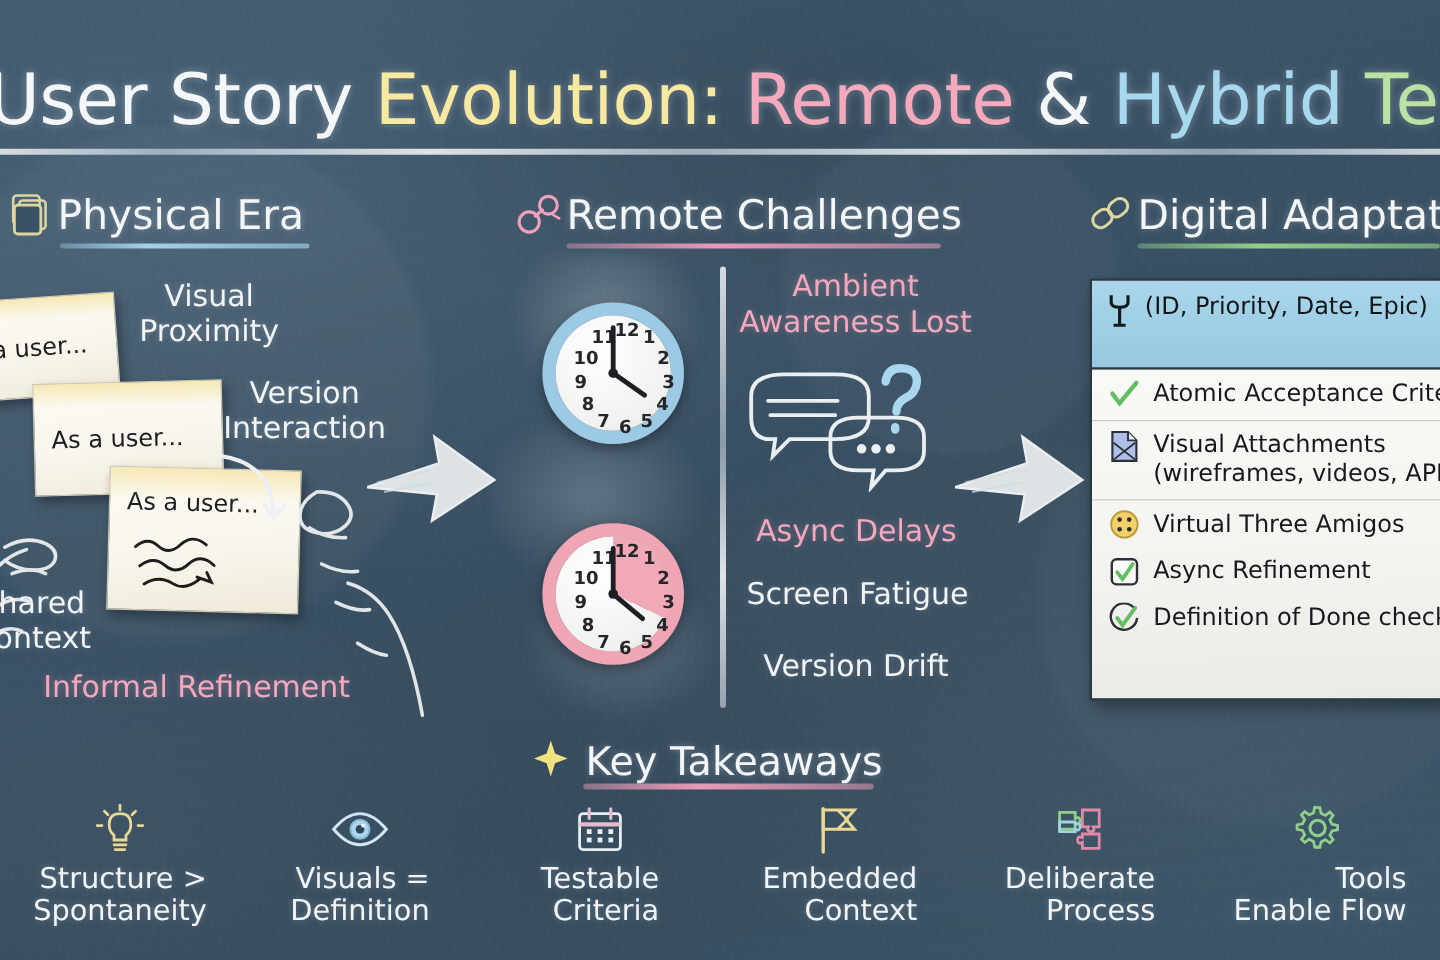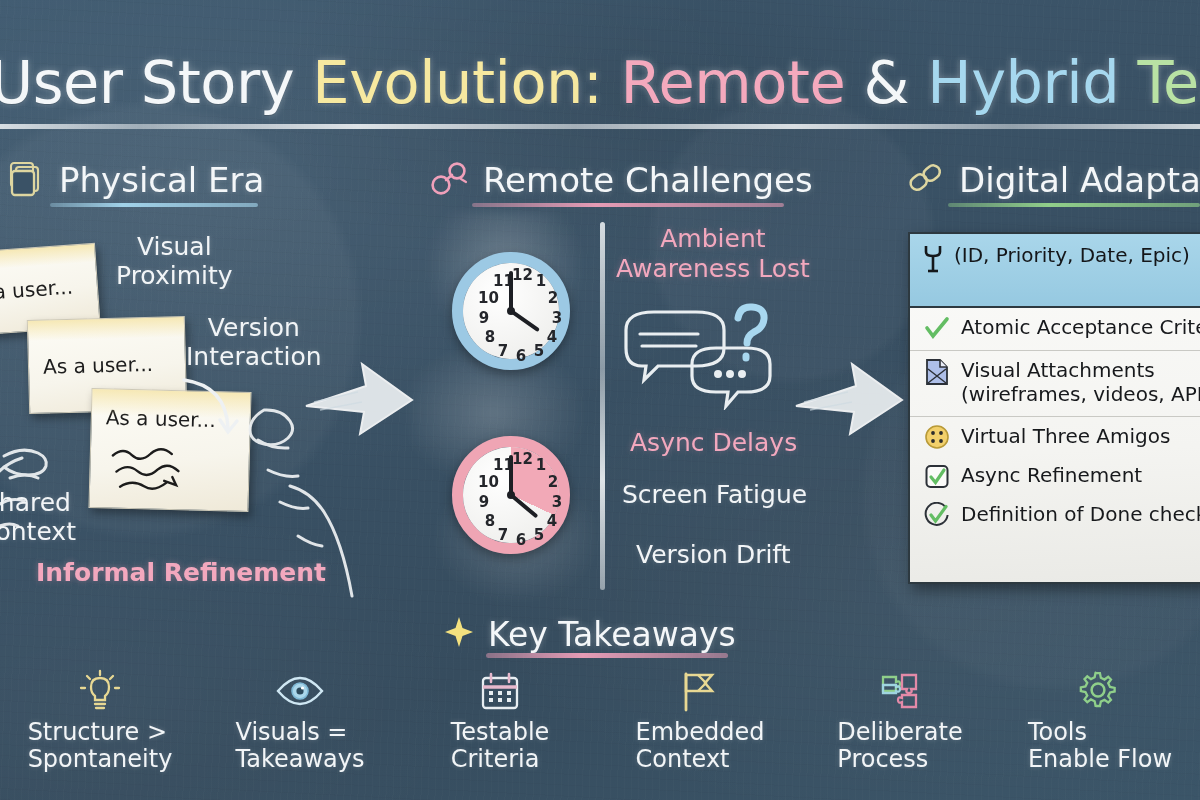--- a/index.html
+++ b/index.html
@@ -62,21 +62,21 @@
         rgba(244,247,249,0.92) 66%, rgba(244,247,249,0.52) 84%,
         rgba(244,247,249,0.88) 100%);
     border-radius:3px;
     filter: blur(0.4px);
     opacity:0.92;
   }
 
   
   .col-head {
     position:absolute;
-    display:flex; align-items:center; gap:13px;
+    display:flex; align-items:center; gap:2px;
     height:48px;
   }
   .col-head .ch-label {
     font-size:34px; color:#f4f7f9;
     text-shadow: 0 0 6px rgba(255,255,255,0.28);
     white-space:nowrap;
   }
   .col-rule {
     position:absolute; height:4px; border-radius:3px; filter:blur(0.5px);
   }
@@ -118,21 +118,21 @@
   .lc-label {
     position:absolute; text-align:center; line-height:1.16;
     font-size:25px; color:#f2f5f7;
     text-shadow:0 0 5px rgba(255,255,255,0.22);
     white-space:nowrap;
   }
   #lbl-visual   { left:116px; top:232px; }
   #lbl-tactile  { left:186px; top:313px; }
   #lbl-shared   { left:-22px; top:488px; }
   #lbl-informal { left:36px;  top:558px; font-size:25px; color:#f3a8be;
-                  text-shadow:0 0 6px rgba(243,168,190,0.35);font-weight:bold; }
+                  text-shadow:0 0 6px rgba(243,168,190,0.35); }
 
   
   .arrow { position:absolute; }
 
   
   #mid-divider {
     position:absolute; left:600px; top:222px; width:5px; height:368px;
     background:linear-gradient(180deg, rgba(240,244,246,0.85), rgba(240,244,246,0.45) 40%,
                rgba(240,244,246,0.9) 70%, rgba(240,244,246,0.5));
     border-radius:3px; filter:blur(0.5px);
@@ -230,21 +230,21 @@
   #takeaways {
     position:absolute; left:0; top:668px; width:1200px; height:128px;
     display:flex;
   }
   .ti {
     flex:1 1 0; display:flex; flex-direction:column;
     align-items:center; justify-content:flex-start; gap:5px;
   }
   .ti .ti-icon { height:46px; display:flex; align-items:center; }
   .ti .ti-label {
-    font-size:24px; line-height:1.14; text-align:left; color:#f2f5f7;
+    font-size:24px; line-height:1.14; text-align:right; color:#f2f5f7;
     text-shadow:0 0 5px rgba(255,255,255,0.22); white-space:nowrap;
   }
 </style>
 </head>
 <body>
 
 <div id="board">
 
   <div id="title-row">
     <span class="t-white">User Story</span>
@@ -525,21 +525,21 @@
       <span class="ti-icon">
         <svg width="50" height="36" viewBox="0 0 50 36">
           <path d="M3 18 q11 -13 22 -13 q11 0 22 13 q-11 13 -22 13 q-11 0 -22 -13 Z" fill="none" stroke="#cfe7f3" stroke-width="2.4"></path>
           <circle cx="25" cy="18" r="8" fill="#a9d6ea" stroke="#7fb9d6" stroke-width="1.6"></circle>
           <circle cx="25" cy="18" r="3.6" fill="#2d4a5c"></circle>
           <circle cx="27.5" cy="15" r="1.6" fill="#ffffff"></circle>
         </svg>
       </span>
       <span class="ti-label">
         <div>Visuals =</div>
-        <div>Takeaways</div>
+        <div>Definition</div>
       </span>
     </div>
 
     <div class="ti">
       <span class="ti-icon">
         <svg width="42" height="42" viewBox="0 0 42 42">
           <rect x="4" y="8" width="34" height="30" rx="3" fill="none" stroke="#e8eef2" stroke-width="2.3"></rect>
           <path d="M4 17 h34" stroke="#e7b9cd" stroke-width="3.4"></path>
           <path d="M12 4 v8 M30 4 v8" stroke="#e7b9cd" stroke-width="2.6" stroke-linecap="round"></path>
           <g fill="#e8eef2">

